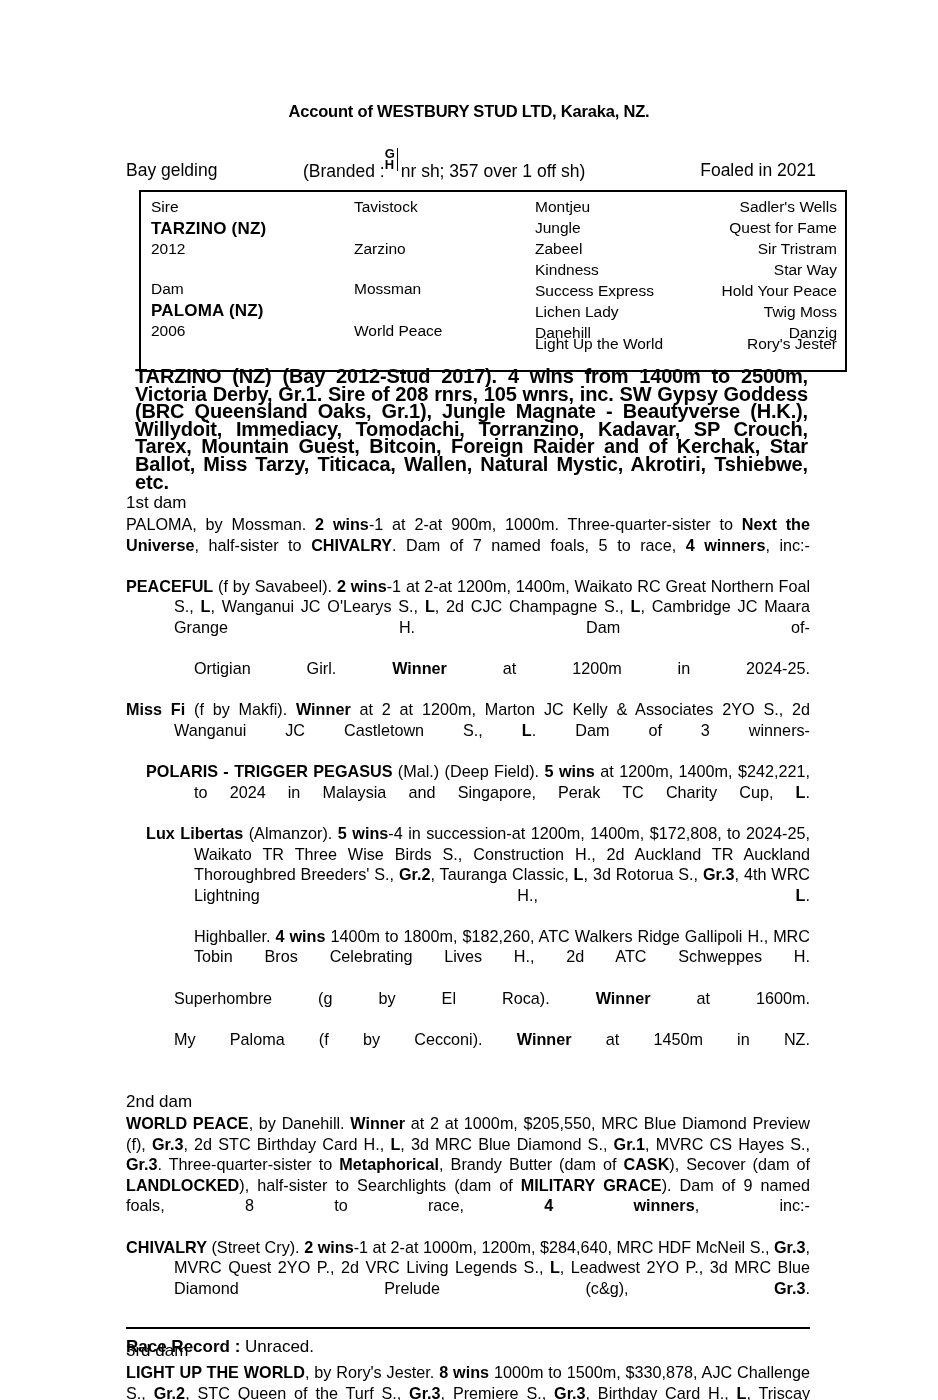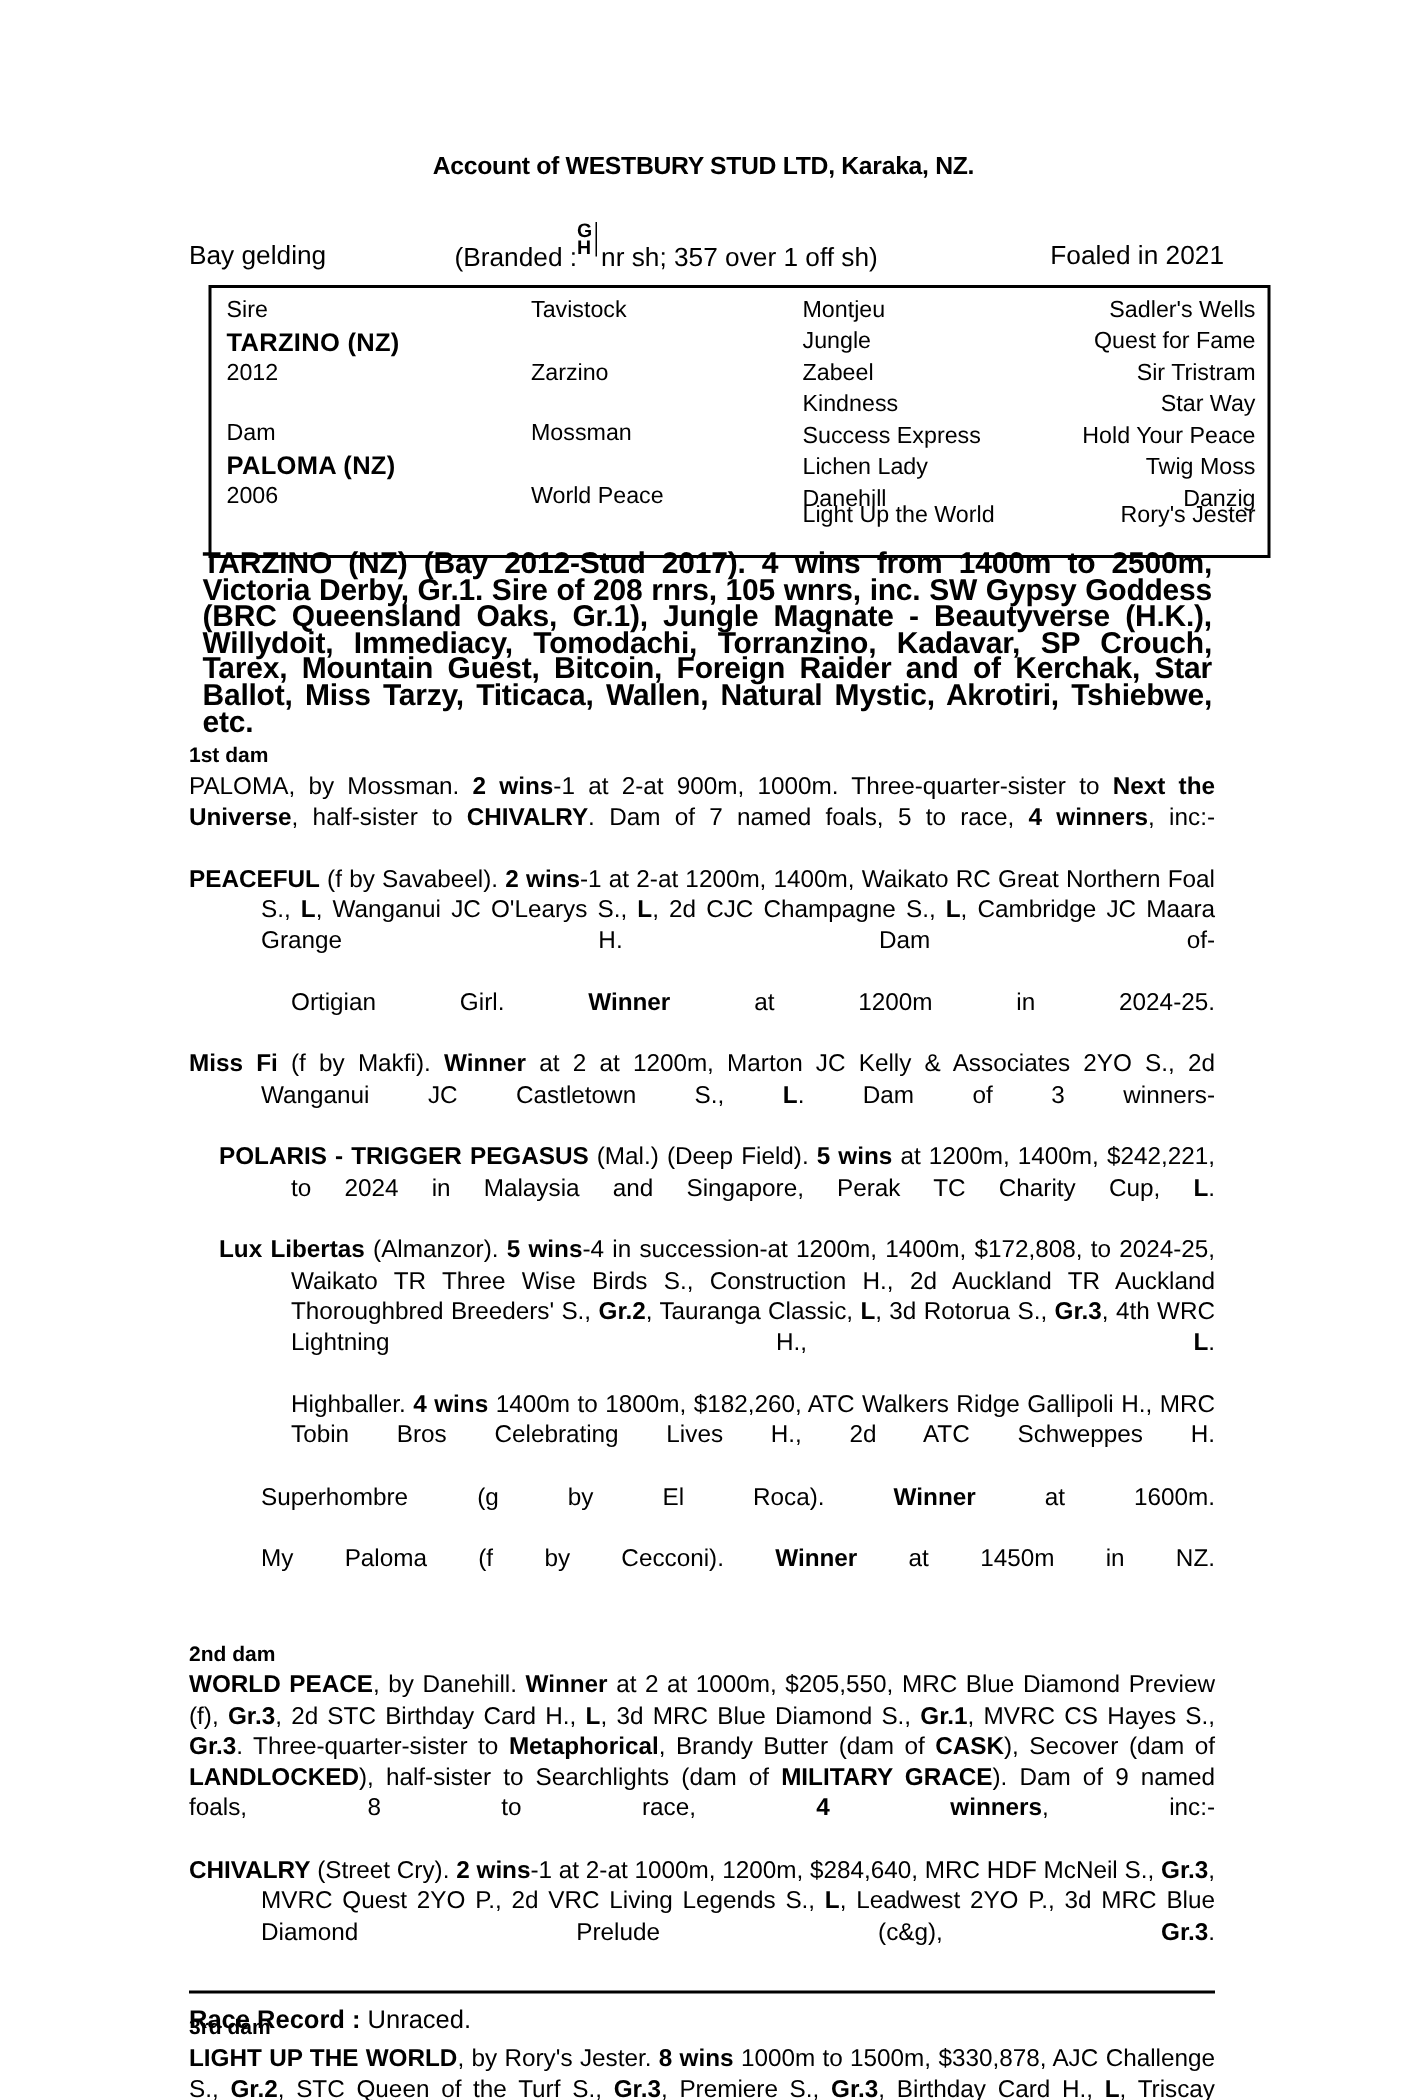--- a/index.html
+++ b/index.html
@@ -139,22 +139,22 @@
 
   
   .body {
     position: absolute;
     left: 126px; top: 492px;
     width: 684px;
     font-size: 16.2px;
     line-height: 20.6px;
   }
   .damhead {
-    font-weight: bold;
-    font-size: 14px;
+    font-weight: normal;
+    font-size: 17px;
     margin: 0 0 0 0;
     line-height: 22px;
   }
   .spacer { height: 21px; }
   .p {
     text-align: justify;
     margin: 0;
     text-indent: 0;
   }
   .p::after { content: ""; display: inline-block; width: 100%; }

